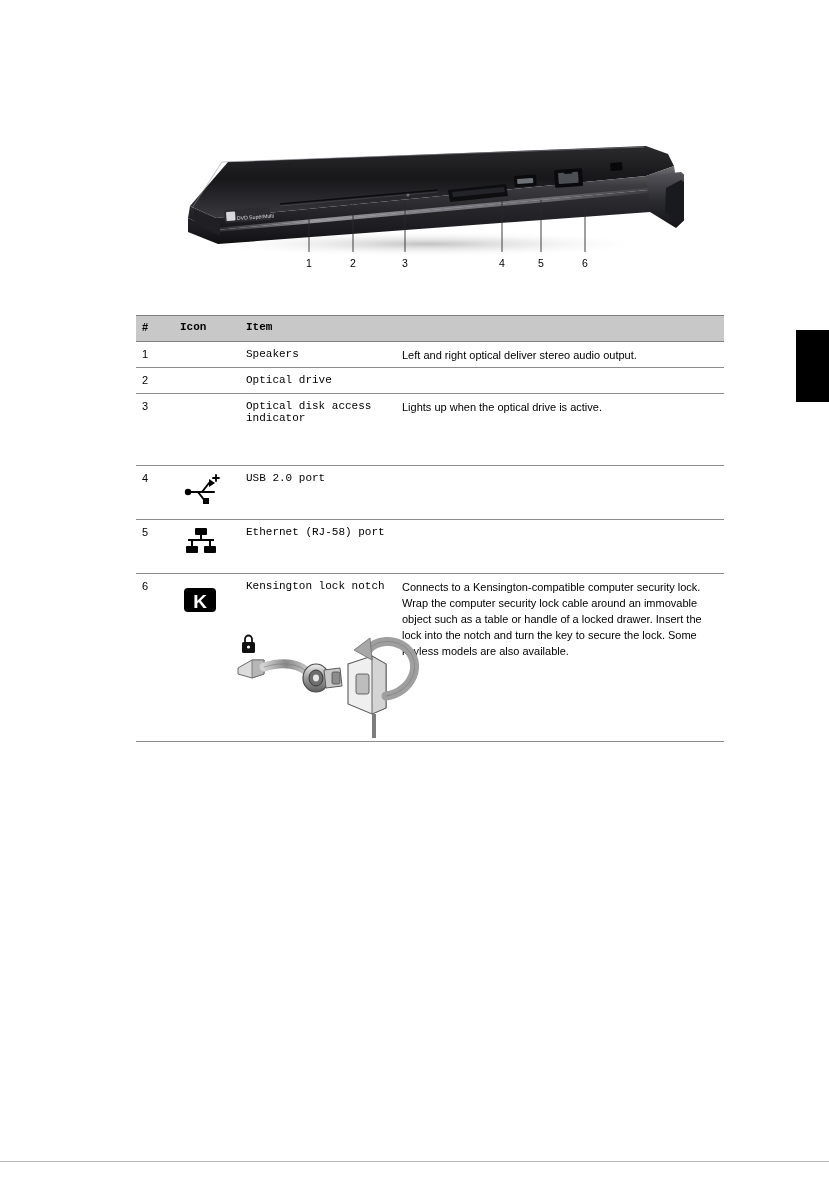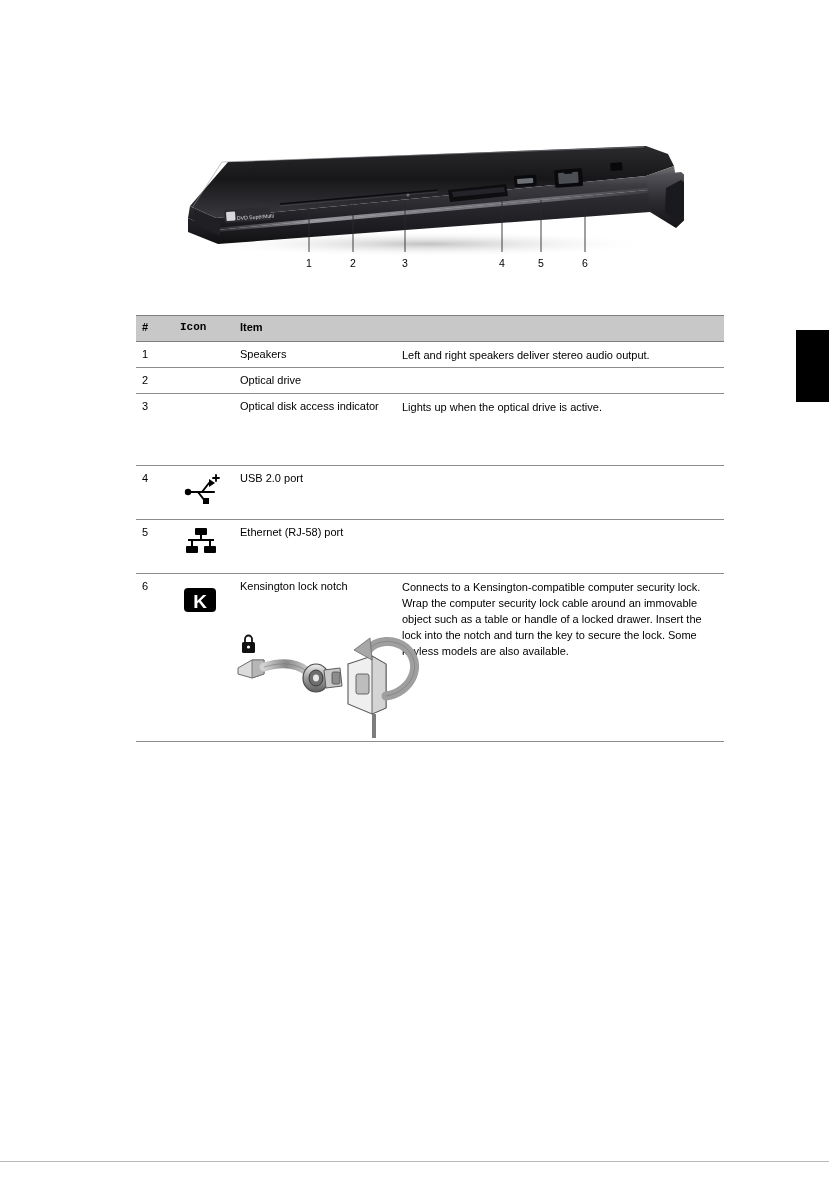--- a/index.html
+++ b/index.html
@@ -89,21 +89,21 @@
     box-sizing: border-box;
   }
   .t-cell {
     position: absolute;
     top: 0;
     font-size: 11px;
     color: #000;
   }
   .c-no   { left: 6px;   width: 34px; }
   .c-icon { left: 44px;  width: 52px; font-family: Liberation Mono, monospace; }
-  .c-item { left: 104px; width: 160px; }
+  .c-item { left: 110px; width: 160px; font-family: Liberation Mono, monospace; }
   .c-desc { left: 266px; width: 315px; }
 
   .t-head .t-cell { font-weight: bold; padding-top: 6px; }
 
   
   .row-h1 { height: 26px; }
   .row-h2 { height: 26px; }
   .row-h3 { height: 72px; }
   .row-h4 { height: 54px; }
   .row-h5 { height: 54px; }
@@ -236,21 +236,21 @@
 
     <div class="t-head">
       <div class="t-cell c-no">#</div>
       <div class="t-cell c-icon">Icon</div>
       <div class="t-cell c-item">Item</div>
     </div>
 
     <div class="t-row row-h1">
       <div class="t-cell c-no">1</div>
       <div class="t-cell c-item">Speakers</div>
-      <div class="t-cell c-desc desc-text">Left and right speakers deliver stereo audio output.</div>
+      <div class="t-cell c-desc desc-text">Left and right optical deliver stereo audio output.</div>
     </div>
 
     <div class="t-row row-h2">
       <div class="t-cell c-no">2</div>
       <div class="t-cell c-item">Optical drive</div>
     </div>
 
     <div class="t-row row-h3">
       <div class="t-cell c-no">3</div>
       <div class="t-cell c-item">Optical disk access indicator</div>

